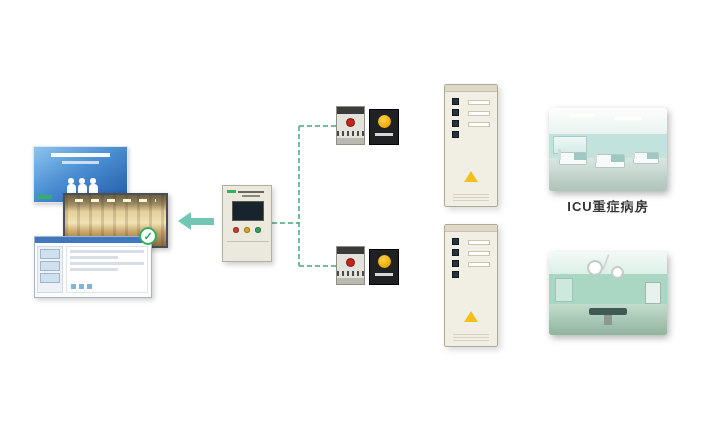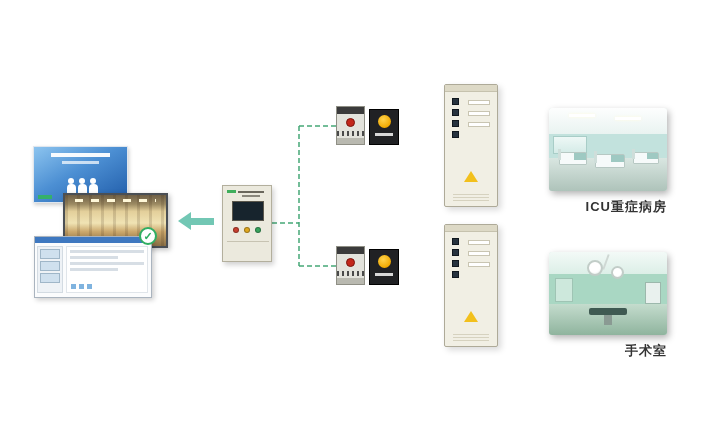--- a/index.html
+++ b/index.html
@@ -108,21 +108,21 @@
   #photo-or .equip { position:absolute; right:6px; top:30px; width:16px; height:22px; background:#e9f1ee; border:1px solid #9cb8ac; }
   .olight-arm { position:absolute; left:56px; top:2px; width:2px; height:16px; background:#cfd8d4; transform:rotate(20deg); }
   .olight { position:absolute; border-radius:50%; border:2px solid #c2cdc8;
     background:radial-gradient(circle at 45% 40%, #ffffff 55%, #d7e0dc 100%); }
   .olight.l1 { left:38px; top:8px; width:16px; height:16px; }
   .olight.l2 { left:62px; top:14px; width:13px; height:13px; }
   .table-top { position:absolute; left:40px; top:56px; width:38px; height:7px; background:#3f5a52; border-radius:2px; }
   .table-base { position:absolute; left:55px; top:63px; width:8px; height:10px; background:#8a9a93; }
 
   
-  .room-label { width:118px; text-align:right; font-size:13px; font-weight:bold; color:#333;
+  .room-label { width:118px; text-align:center; font-size:13px; font-weight:bold; color:#333;
     letter-spacing:1px; font-family:"Liberation Sans", sans-serif; }
   #label-icu { left:549px; top:198px; }
   #label-or  { left:549px; top:342px; }
 
   #connectors { left:0; top:0; z-index:0; }
 </style>
 </head>
 <body>
 
 <div id="canvas">
@@ -267,15 +267,14 @@
     <div class="floor"></div>
     <div class="door"></div>
     <div class="equip"></div>
     <div class="olight-arm"></div>
     <div class="olight l1"></div>
     <div class="olight l2"></div>
     <div class="table-top"></div>
     <div class="table-base"></div>
   </div>
 
-  <div class="abs room-label" id="label-or">手术室</div>
 
 </div>
 
 </body></html>

